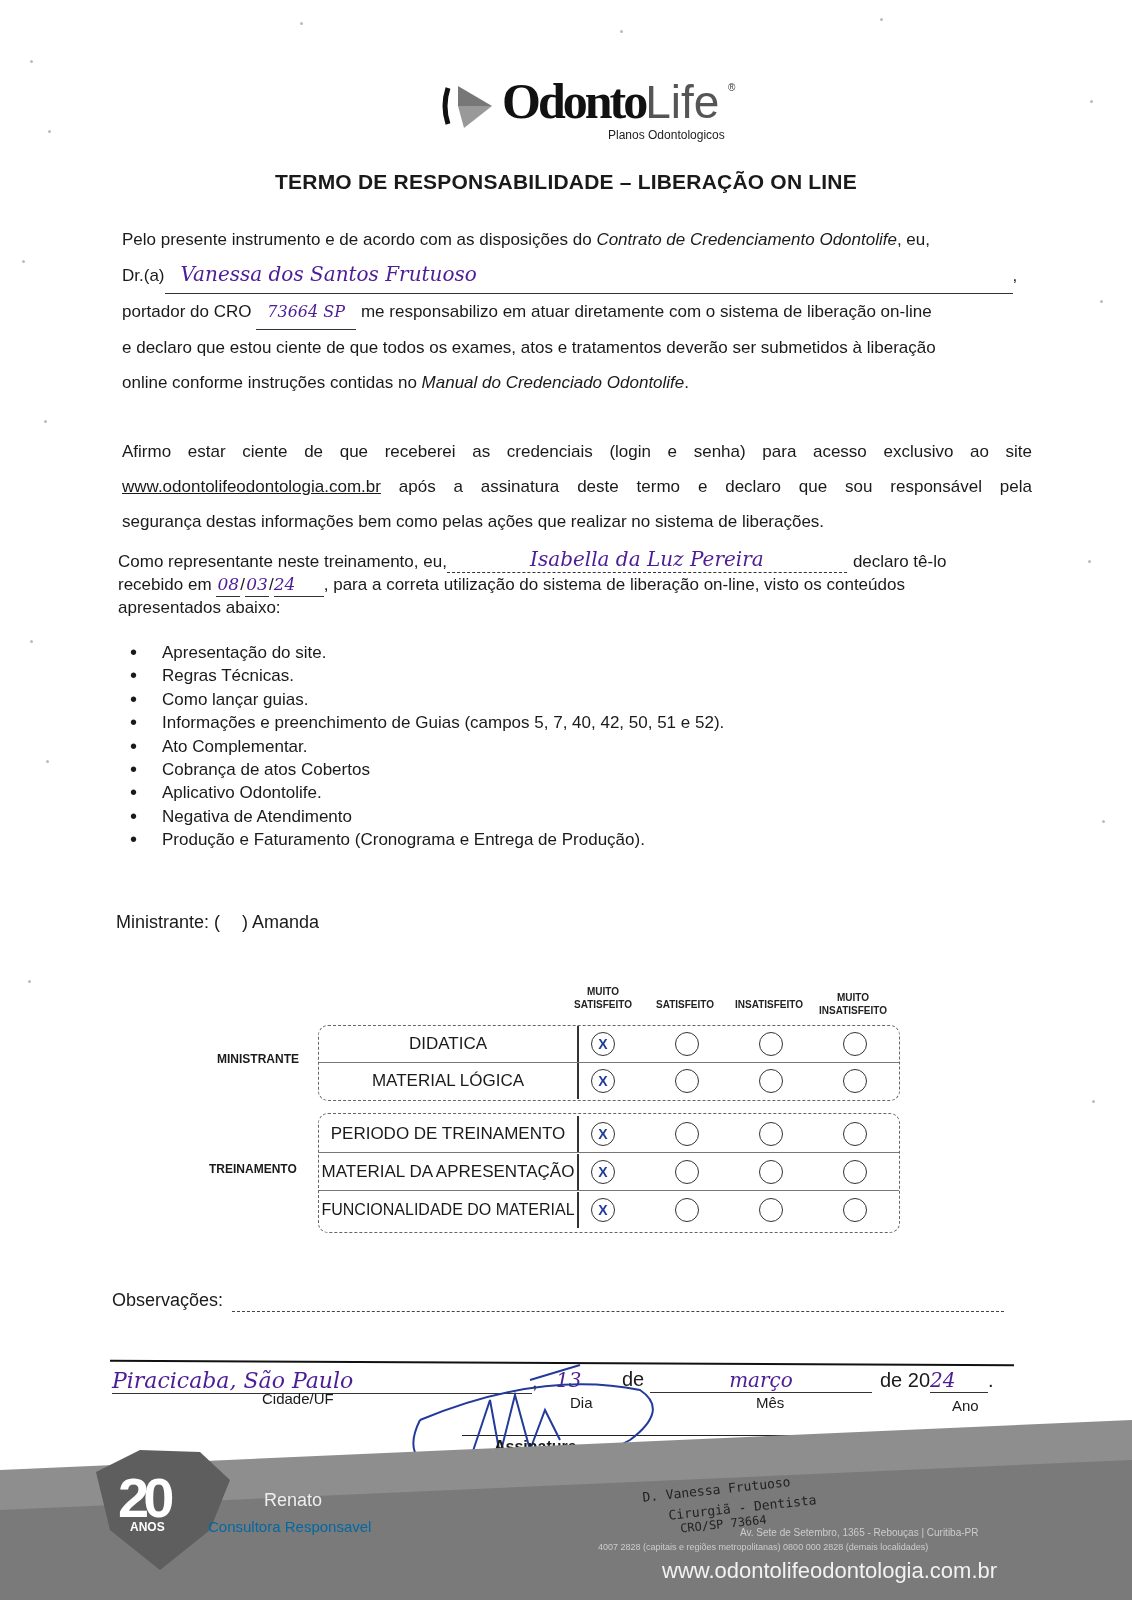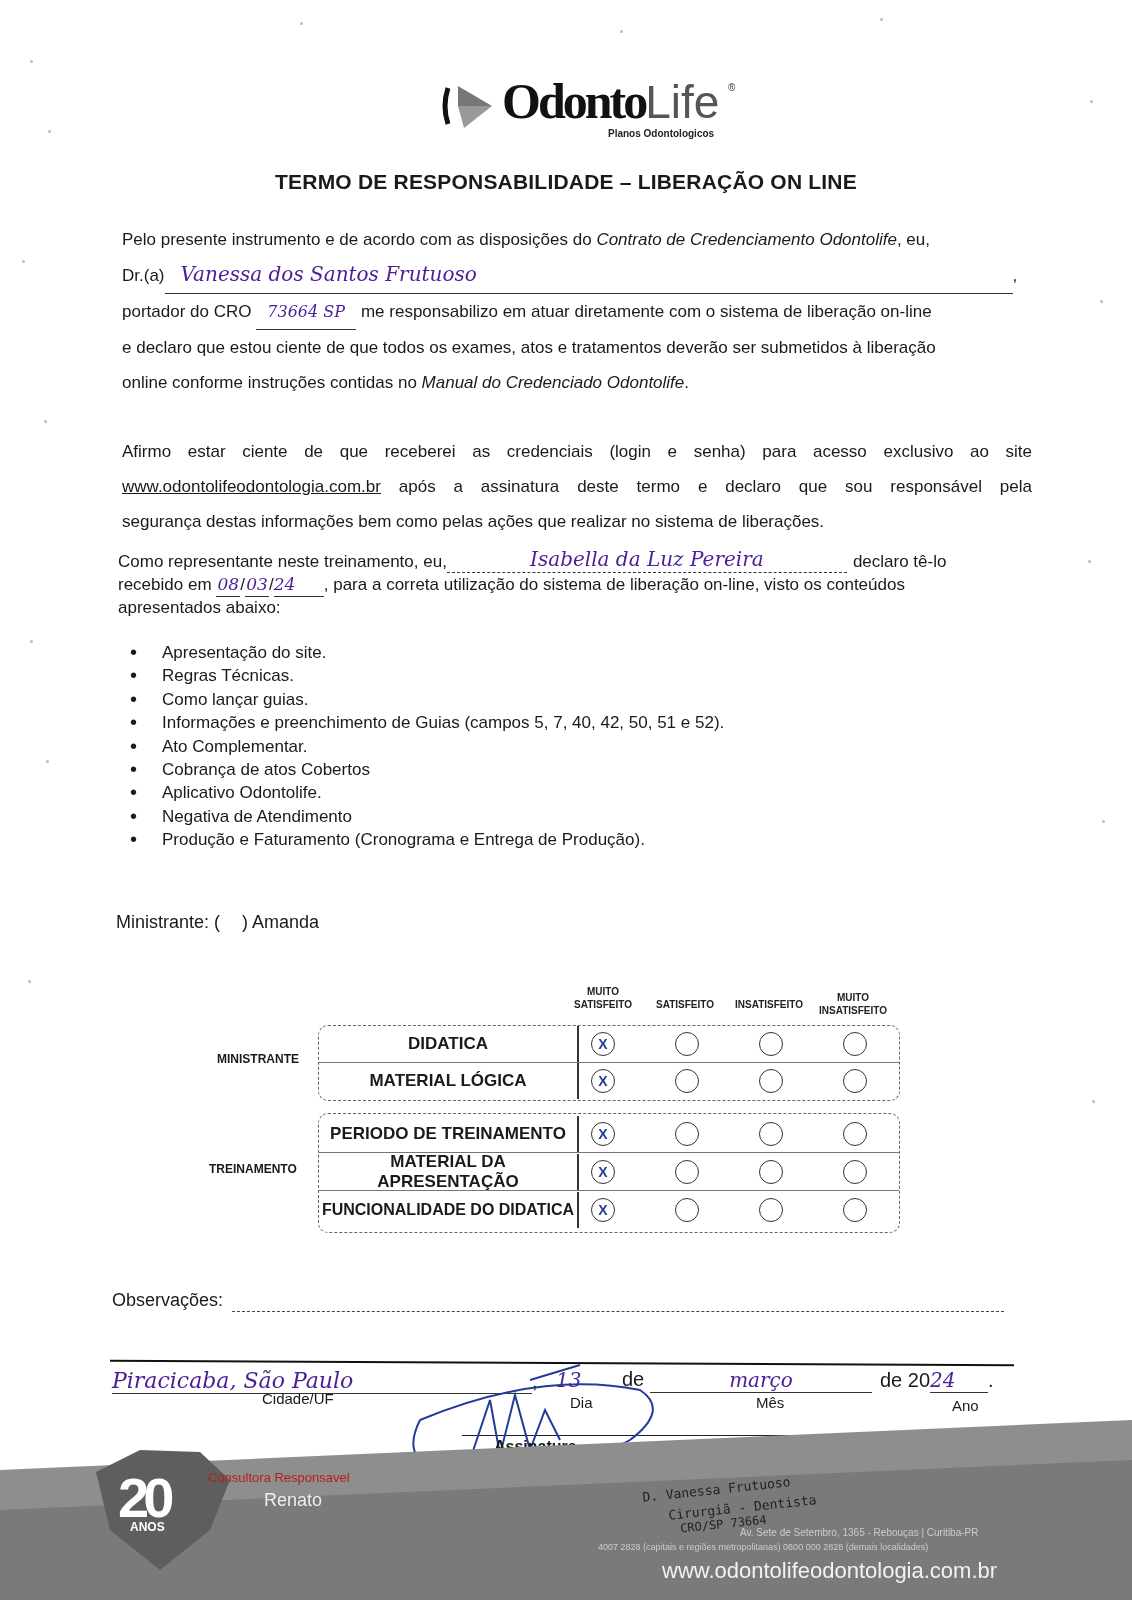--- a/index.html
+++ b/index.html
@@ -5,37 +5,37 @@
   html, body { margin:0; padding:0; }
   body { width:1132px; height:1600px; position:relative; background:#ffffff; overflow:hidden;
          font-family:"Liberation Sans", sans-serif; color:#1a1a1a; }
   .page { position:absolute; inset:0; }
   .speckle { position:absolute; width:3px; height:3px; border-radius:50%; background:#bbb; }
   .logo { position:absolute; left:440px; top:70px; width:300px; height:80px; }
   .logo .mark { position:absolute; left:0; top:6px; width:60px; height:60px; }
   .logo .brand { position:absolute; left:62px; top:2px; font-family:"Liberation Serif", serif; font-size:50px; font-weight:bold; letter-spacing:-3px; color:#111; }
   .logo .brand .life { font-family:"Liberation Sans", sans-serif; font-weight:normal; font-size:46px; color:#555; letter-spacing:0; }
   .logo .reg { position:absolute; left:288px; top:12px; font-size:10px; color:#333; }
-  .logo .sub { position:absolute; left:168px; top:58px; font-size:10px; font-weight:bold; color:#222; }
+  .logo .sub { position:absolute; left:168px; top:58px; font-size:12px; font-weight:normal; color:#222; }
   .title { position:absolute; left:0; width:1132px; top:170px; text-align:center; font-size:21px; font-weight:bold; letter-spacing:0.2px; }
   .para { position:absolute; left:122px; width:910px; font-size:17px; line-height:35px; }
   .para i { font-style:italic; }
   .hand { font-family:"DejaVu Serif", serif; font-style:italic; color:#4c1d95; font-size:20px; }
   .uline { display:inline-block; border-bottom:1.5px solid #333; }
   .link { text-decoration:underline; }
   .bullets { position:absolute; left:130px; top:641px; font-size:17px; line-height:23.4px; margin:0; padding:0; list-style:none; }
   .bullets li { position:relative; padding-left:32px; }
   .bullets li::before { content:"•"; position:absolute; left:0; top:0; font-size:20px; }
   .ministrante { position:absolute; left:116px; top:912px; font-size:18px; }
   .eval { position:absolute; left:200px; top:985px; width:720px; height:260px; font-size:11px; }
   .colhead { position:absolute; top:0; width:90px; text-align:center; font-size:10px; font-weight:bold; line-height:13px; color:#222; }
   .groupbox { position:absolute; left:118px; width:580px; border:1.5px dashed #666; border-radius:10px; }
   .row { position:absolute; left:0; right:0; height:36px; border-bottom:1.5px solid #777; display:flex; align-items:center; }
   .row:last-child { border-bottom:none; }
-  .rowlabel { width:258px; text-align:center; font-size:17px; font-weight:bold; border-right:2px solid #333; height:100%; display:flex; align-items:center; justify-content:center; }
+  .rowlabel { width:258px; text-align:center; font-size:17px; font-weight:normal; border-right:2px solid #333; height:100%; display:flex; align-items:center; justify-content:center; }
   .circle { position:absolute; width:22px; height:22px; border:1.6px solid #333; border-radius:50%; top:6px; display:flex; align-items:center; justify-content:center; color:#223a9a; font-weight:bold; font-size:14px; }
   .grouplabel { position:absolute; font-size:12px; font-weight:bold; }
   .obs { position:absolute; left:112px; top:1290px; font-size:18px; }
   .obsline { position:absolute; left:232px; top:1311px; width:772px; border-bottom:1.2px dashed #444; }
   .thickline { position:absolute; left:110px; top:1362px; width:904px; height:0; border-top:2px solid #111; transform:rotate(0.3deg); }
   .date-row { position:absolute; top:1368px; font-size:20px; }
   .small-label { position:absolute; font-size:15px; }
   .sigline { position:absolute; left:462px; top:1435px; width:350px; border-top:1.5px solid #222; }
   .footer-band { position:absolute; left:0; top:1420px; width:1132px; height:180px; }
   .footer-text { position:absolute; color:#f4f4f4; }
@@ -177,21 +177,21 @@
         <div class="circle" style="left:524px;"></div>
       </div>
       <div class="row" style="top:40px;">
         <div class="rowlabel">MATERIAL DA APRESENTAÇÃO</div>
         <div class="circle" style="left:272px;">X</div>
         <div class="circle" style="left:356px;"></div>
         <div class="circle" style="left:440px;"></div>
         <div class="circle" style="left:524px;"></div>
       </div>
       <div class="row" style="top:78px;">
-        <div class="rowlabel" style="font-size:16px;">FUNCIONALIDADE DO DIDATICA</div>
+        <div class="rowlabel" style="font-size:16px;">FUNCIONALIDADE DO MATERIAL</div>
         <div class="circle" style="left:272px;">X</div>
         <div class="circle" style="left:356px;"></div>
         <div class="circle" style="left:440px;"></div>
         <div class="circle" style="left:524px;"></div>
       </div>
     </div>
   </div>
 
   <div class="obs">Observações:</div>
   <div class="obsline"></div>
@@ -224,21 +224,21 @@
   <div class="small-label" style="left:494px;top:1438px;font-weight:bold;font-size:16px;">Assinatura</div>
 
   <svg class="footer-band" viewBox="0 0 1132 180" preserveAspectRatio="none">
     <polygon points="0,50 1132,0 1132,180 0,180" fill="#8e8e8e"></polygon>
     <polygon points="0,90 1132,40 1132,180 0,180" fill="#7a7a7a"></polygon>
     <polygon points="96,52 140,30 200,32 230,60 210,110 160,150 110,110" fill="#5e5e5e"></polygon>
   </svg>
   <div class="footer-text" style="left:118px;top:1465px;font-size:56px;font-weight:bold;color:#fff;letter-spacing:-6px;">20</div>
   <div class="footer-text" style="left:130px;top:1520px;font-size:12px;font-weight:bold;color:#fff;">ANOS</div>
   <div class="footer-text" style="left:264px;top:1490px;font-size:18px;color:#eee;">Renato</div>
-  <div class="footer-text" style="left:208px;top:1470px;font-size:13px;color:#b91c1c;">Consultora Responsavel</div>
+  <div class="footer-text" style="left:208px;top:1518px;font-size:15px;color:#0369a1;">Consultora Responsavel</div>
 
   <div class="footer-text" style="left:642px;top:1482px;font-size:13px;color:#222;transform:rotate(-6deg);font-family:'DejaVu Sans Mono',monospace;">D. Vanessa Frutuoso</div>
   <div class="footer-text" style="left:668px;top:1500px;font-size:13px;color:#222;transform:rotate(-6deg);font-family:'DejaVu Sans Mono',monospace;">Cirurgiã - Dentista</div>
   <div class="footer-text" style="left:680px;top:1517px;font-size:12px;color:#222;transform:rotate(-6deg);font-family:'DejaVu Sans Mono',monospace;">CRO/SP 73664</div>
 
   <div class="footer-text" style="left:740px;top:1527px;font-size:10px;color:#ccc;">Av. Sete de Setembro, 1365 - Rebouças | Curitiba-PR</div>
   <div class="footer-text" style="left:598px;top:1542px;font-size:9px;color:#ccc;">4007 2828 (capitais e regiões metropolitanas) 0800 000 2828 (demais localidades)</div>
   <div class="footer-text" style="left:662px;top:1558px;font-size:22px;color:#f2f2f2;">www.odontolifeodontologia.com.br</div>
 </div>
 

